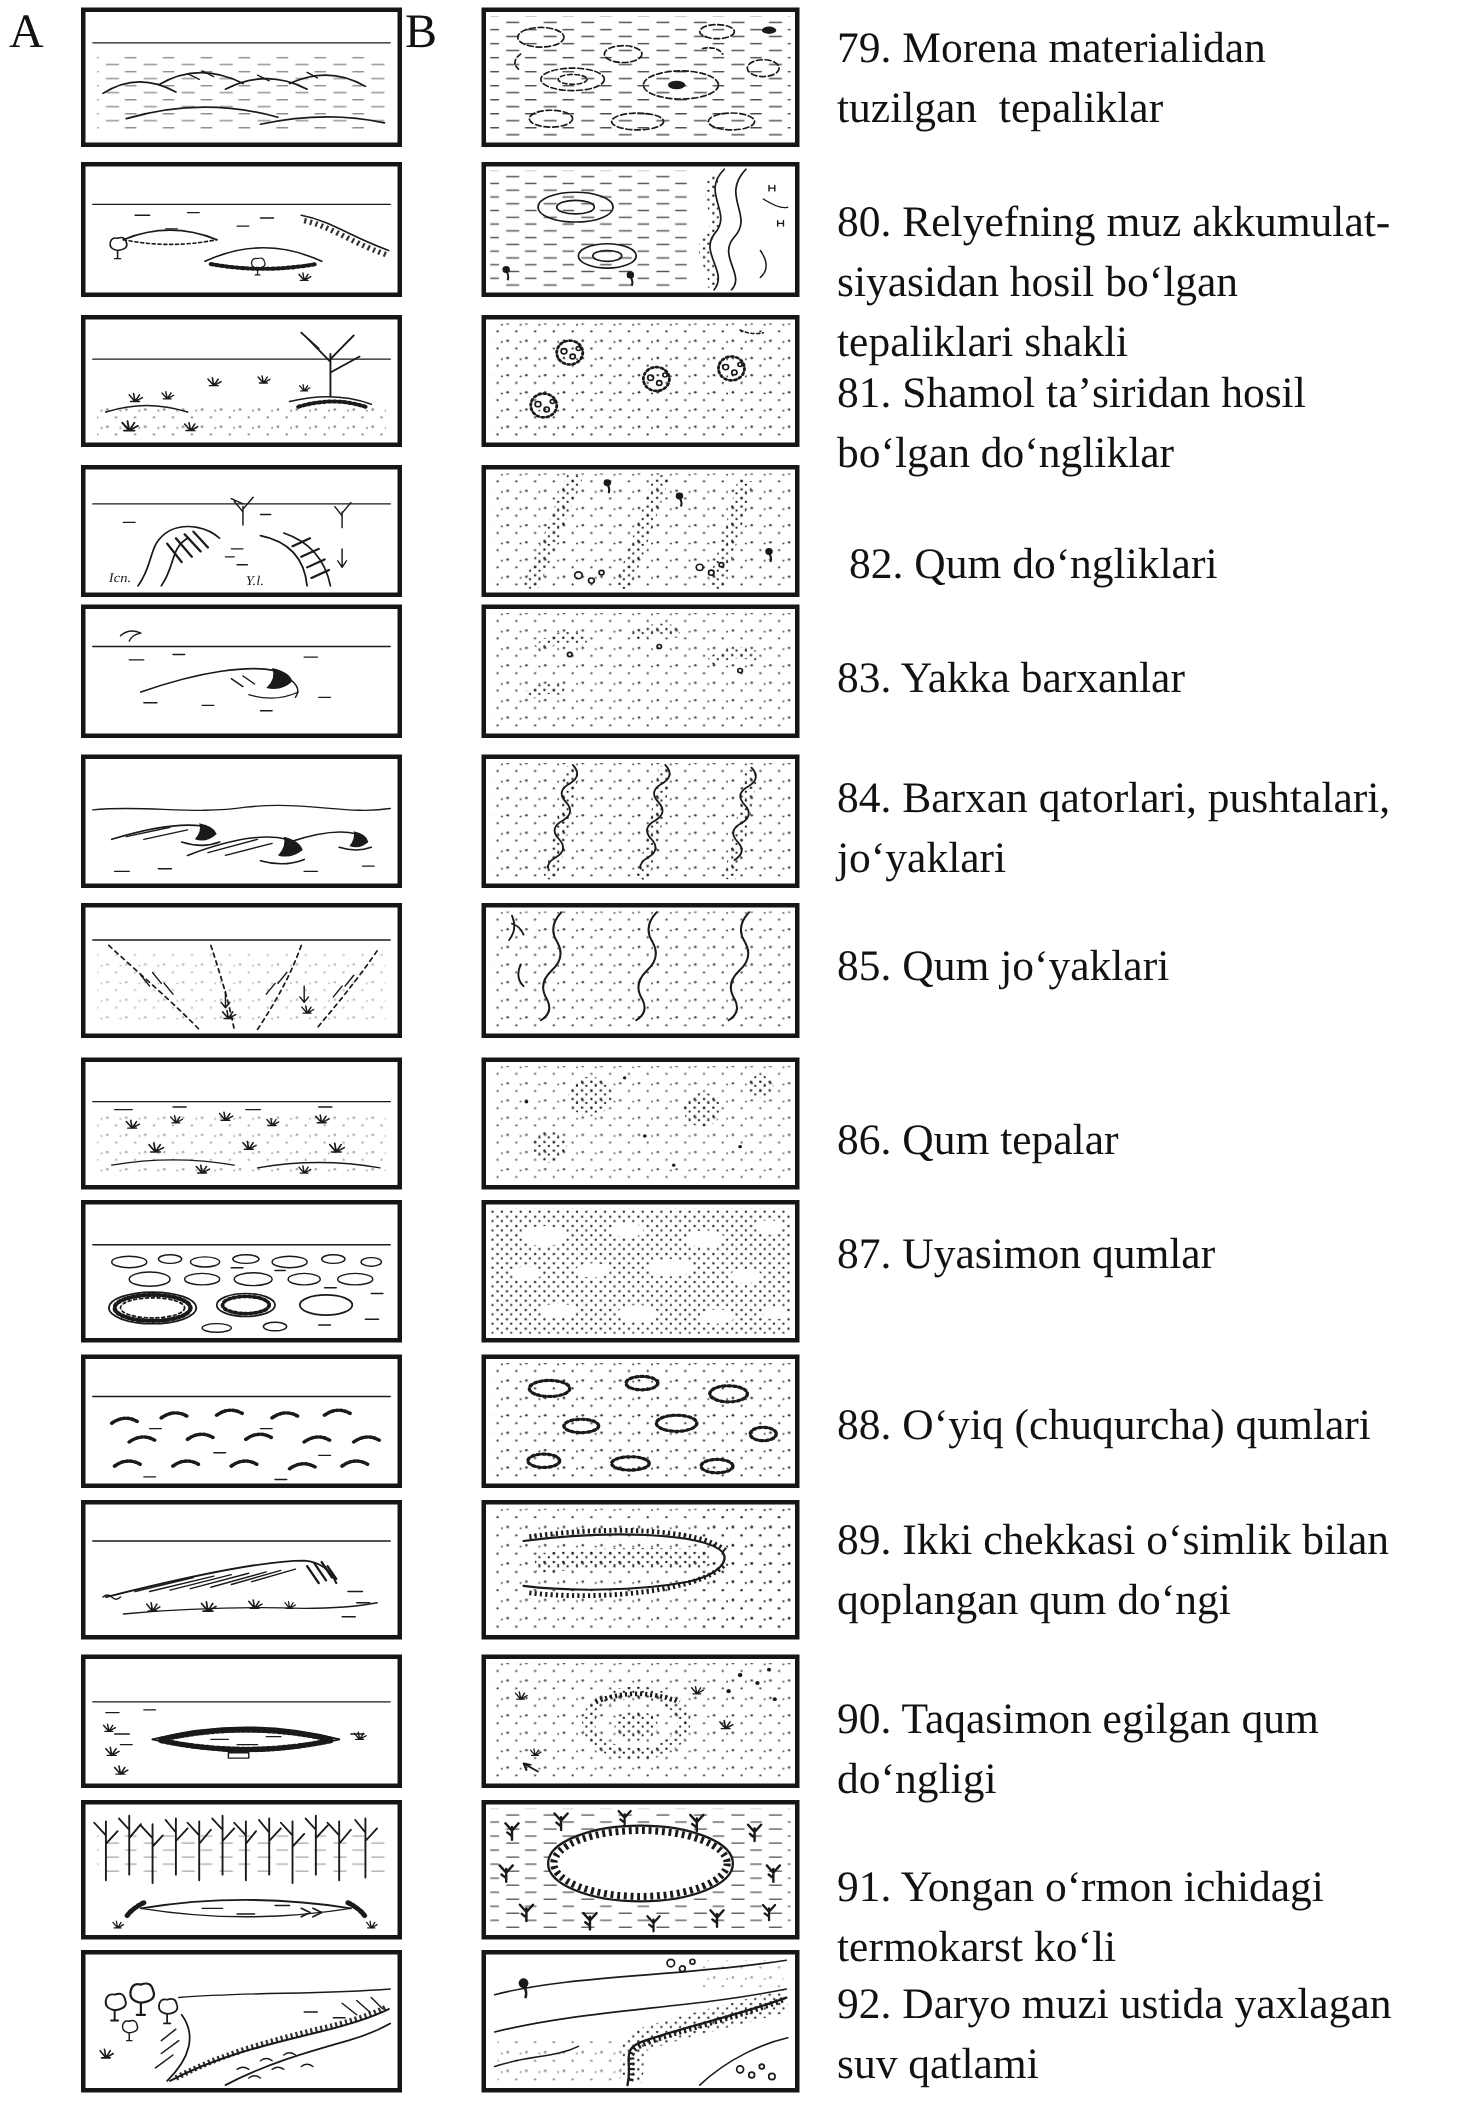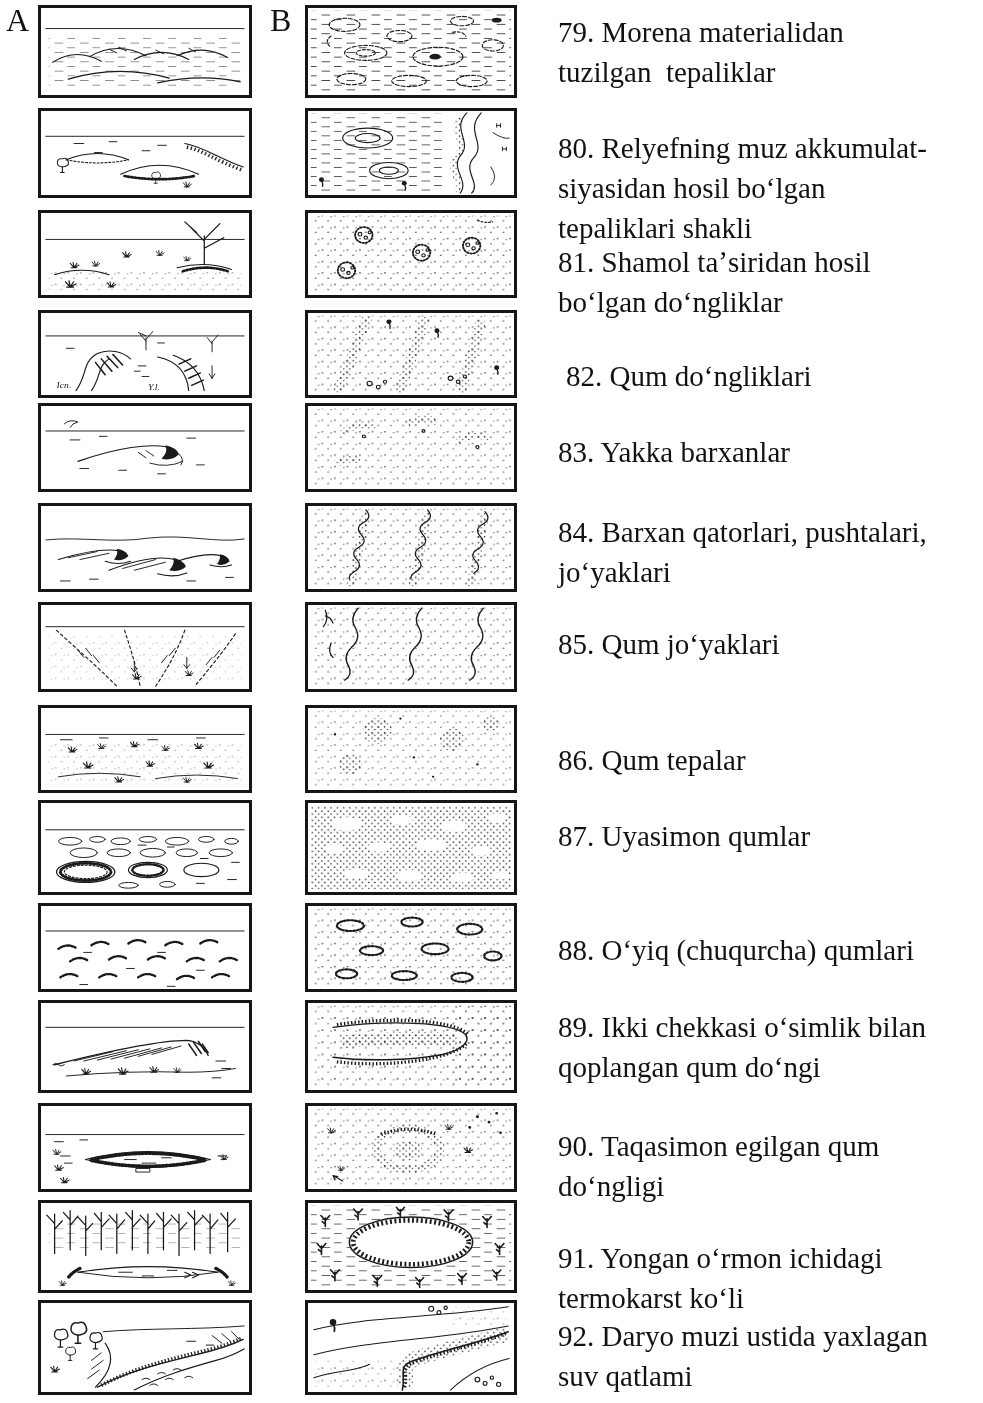--- a/index.html
+++ b/index.html
@@ -2,21 +2,21 @@
 <html><head>
 <meta charset="utf-8">
 <style>
   html,body{margin:0;padding:0;}
   body{
     position:relative;width:983px;height:1403px;background:#ffffff;
     font-family:"Liberation Serif",serif;color:#121212;overflow:hidden;
   }
   .hdr{position:absolute;font-size:32px;line-height:32px;}
   .cell{
-    position:absolute;border:3px solid #161616;box-sizing:border-box;background:#fff;
+    position:absolute;border:3px solid #161616;box-sizing:border-box;background:#fff;margin-left:16px;
   }
   .cell svg{width:100%;height:100%;display:block;}
   .fig g.s path,.fig g.s ellipse,.fig g.s circle{
     stroke:#1a1a1a;fill:none;stroke-width:1.2;stroke-linecap:round;stroke-linejoin:round;
   }
   .fig g.d circle,.fig g.d ellipse{fill:#1a1a1a;stroke:none;}
   .scr{font:italic 10px "Liberation Serif",serif;fill:#1a1a1a;stroke:none;}
   .cap{position:absolute;left:558px;width:430px;font-size:29px;line-height:40px;}
   .cap div{white-space:pre-wrap;}
 </style>

